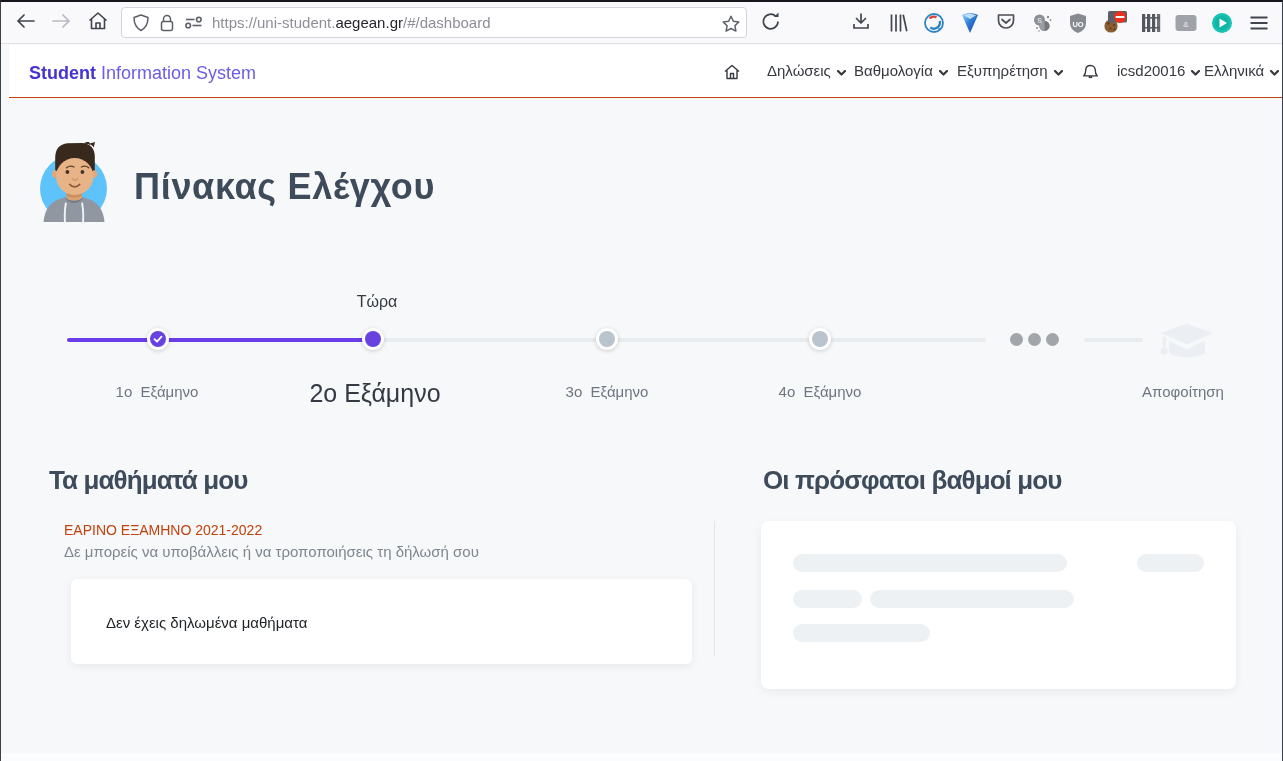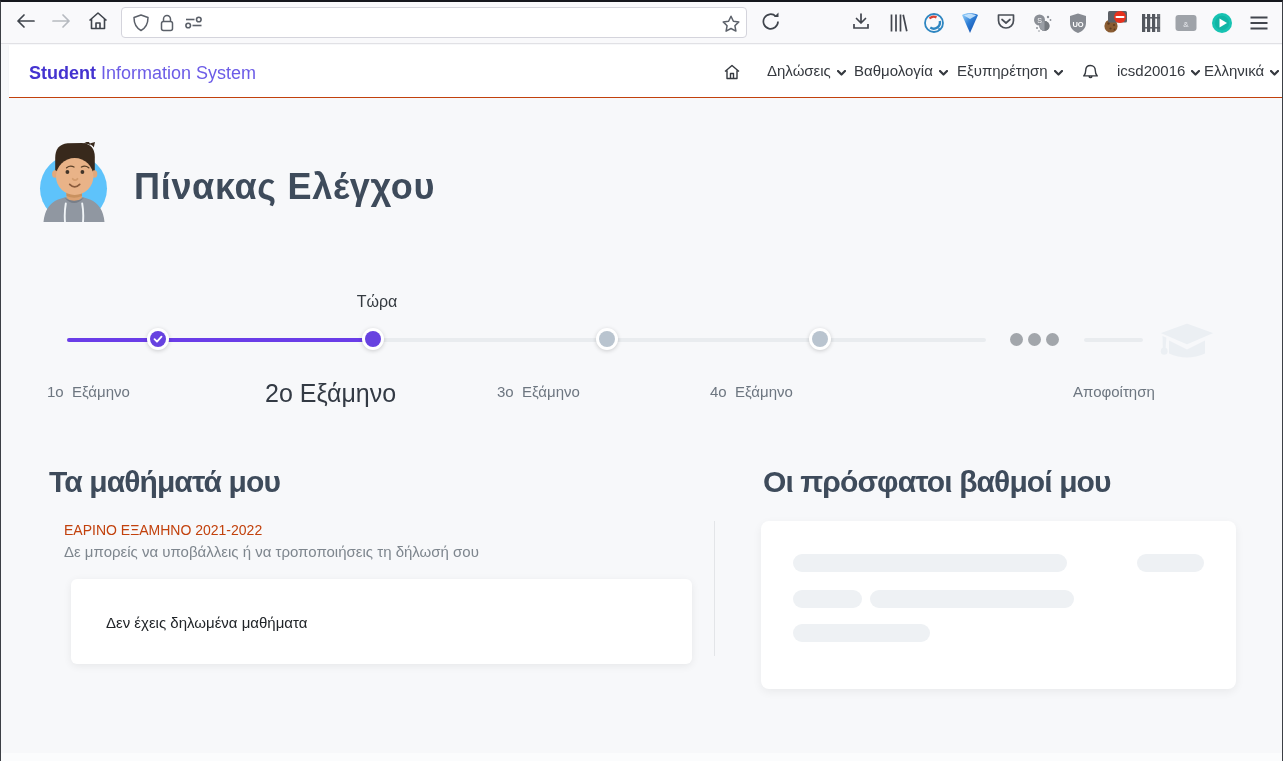--- a/index.html
+++ b/index.html
@@ -23,25 +23,25 @@
   
   .main { position:absolute; top:98px; left:0; width:1283px; height:663px; background:#f7f8fa; }
   .pagetitle { position:absolute; left:134px; top:166px; font-size:36px; font-weight:600; color:#3e4b5b; letter-spacing:0.7px; }
   
   .tl-line { position:absolute; top:338px; height:4px; background:#e9ecef; border-radius:2px; }
   .tl-line.active { background:#6a3de8; }
   .node { position:absolute; top:328px; width:22px; height:22px; border-radius:50%; background:#fff; box-shadow:0 1px 4px rgba(0,0,0,0.18); }
   .node .inner { position:absolute; left:3px; top:3px; width:16px; height:16px; border-radius:50%; background:#b9c4cf; }
   .node.done .inner, .node.cur .inner { background:#6742e0; }
   .tnow { position:absolute; top:281px; width:200px; text-align:center; font-size:16px; color:#343a40;margin-top:12px; }
-  .tlabel { position:absolute; width:220px; font-size:15px; color:#6d7680; }
+  .tlabel { position:absolute; width:220px; text-align:center; font-size:15px; color:#6d7680; }
   .tlabel.big { font-size:25px; color:#333a44; }
   .dot { position:absolute; top:333px; width:13px; height:13px; border-radius:50%; background:#a2a6ab; }
   
-  .sectitle { position:absolute; font-size:30px; font-weight:600; color:#3e4b5b; letter-spacing:-0.9px; }
+  .sectitle { position:absolute; font-size:26px; font-weight:600; color:#3e4b5b; letter-spacing:-0.9px; }
   .semname { position:absolute; left:64px; top:522px; font-size:14px; color:#c2410c; }
   .semnote { position:absolute; left:64px; top:543px; font-size:15px; color:#7e868e; }
   .card1 { position:absolute; left:45px; top:579px; width:621px; height:85px; background:#fff; border-radius:6px; box-shadow:0 2px 8px rgba(0,0,0,0.07);margin-left:26px; }
   .card1 .txt { position:absolute; left:35px; top:35px; font-size:15px; color:#212529; }
   .divider { position:absolute; left:714px; top:521px; width:1px; height:135px; background:#e3e5e8; }
   .card2 { position:absolute; left:761px; top:521px; width:475px; height:168px; background:#fff; border-radius:8px; box-shadow:0 3px 10px rgba(0,0,0,0.06); }
   .skel { position:absolute; height:18px; border-radius:9px; background:#eef1f4; }
 </style>
 </head>
 <body>
@@ -73,20 +73,21 @@
         </g>
       </svg>
       <svg class="abs" style="left:63px;top:5px" width="18" height="22" viewBox="0 0 18 22">
         <g stroke="#5b6069" stroke-width="1.6" fill="none">
           <path d="M1 6.5 h8.5"></path>
           <circle cx="13.8" cy="6.5" r="2.3"></circle>
           <circle cx="3.2" cy="12.5" r="2.3"></circle>
           <path d="M7.5 12.5 h9"></path>
         </g>
       </svg>
+      <div class="urltext">https://uni-student.<b>aegean.gr</b>/#/dashboard</div>
       <svg class="abs" style="left:598px;top:5px" width="22" height="22" viewBox="0 0 22 22">
         <path d="M11 3.2 L13.4 8.2 L18.8 8.9 L14.9 12.7 L15.9 18.1 L11 15.5 L6.1 18.1 L7.1 12.7 L3.2 8.9 L8.6 8.2 Z" fill="none" stroke="#5b6069" stroke-width="1.5" stroke-linejoin="round"></path>
       </svg>
     </div>
     <svg class="tbicon" style="left:759px" width="24" height="42" viewBox="0 0 24 42">
       <g fill="none" stroke="#3f444c" stroke-width="1.7">
         <path d="M19 19.5 a7.3 7.3 0 1 1 -2.2 -5.2"></path>
         <path d="M19.5 10.5 v4.5 h-4.5 z" fill="#3f444c" stroke="none"></path>
       </g>
     </svg>

